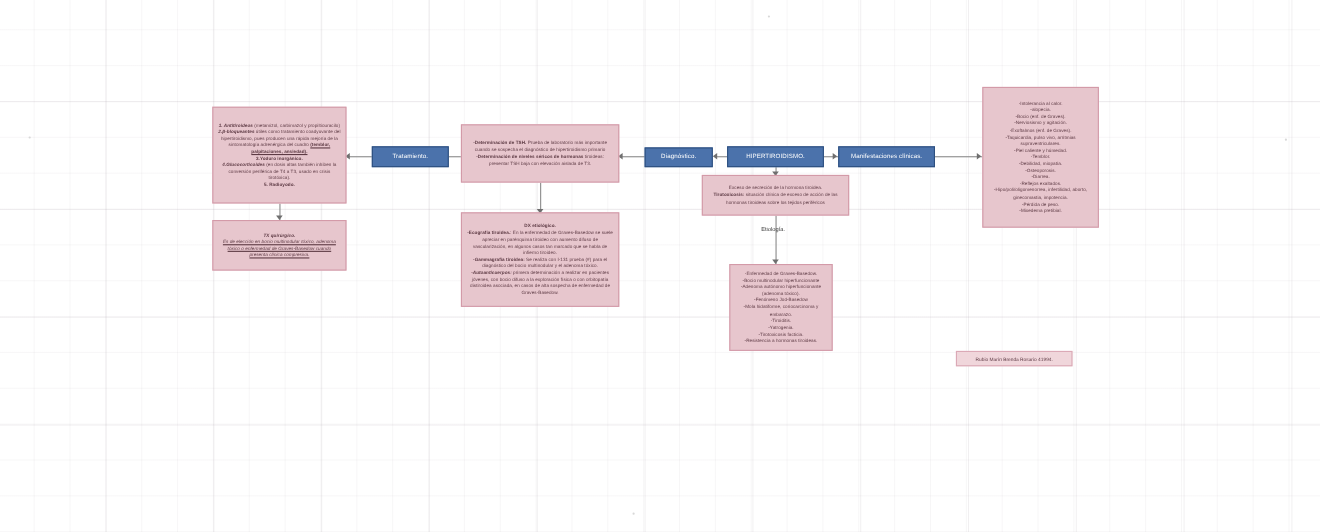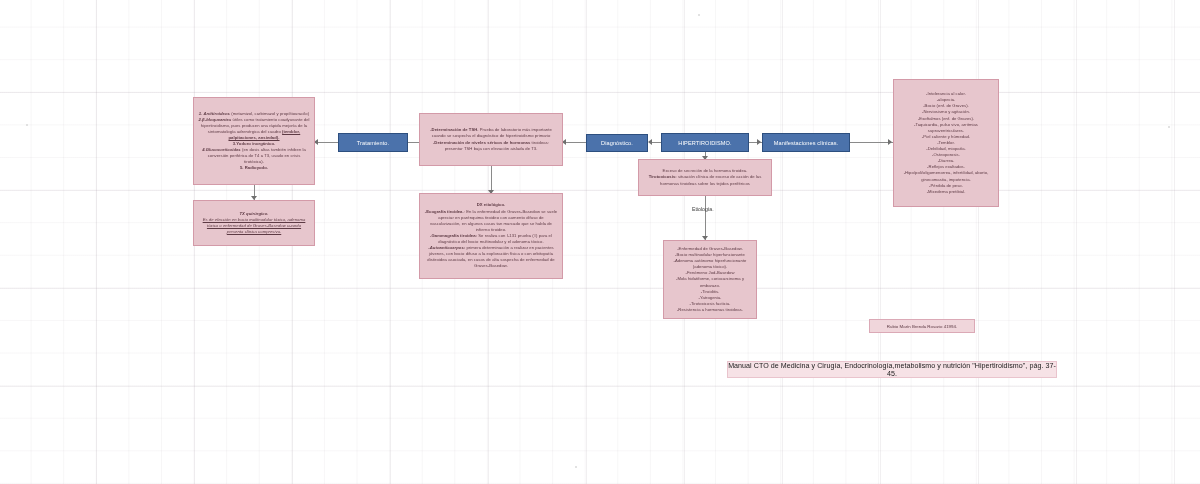--- a/index.html
+++ b/index.html
@@ -220,17 +220,14 @@
       <span>-Hipo/poli/oligomenorrea, infertilidad, aborto, ginecomastia, impotencia.</span><br>
       <span>-Pérdida de peso.</span><br>
       <span>-Mixedema pretibial.</span>
     </div>
   </div>
 
   <div class="node" id="n-author">
     <span class="author-txt">Rubio Marín Brenda Rosario 41994.</span>
   </div>
 
-  <div class="node" id="n-source">
-    <span class="source-txt">Manual CTO de Medicina y Cirugía, Endocrinología,metabolismo y nutrición "Hipertiroidismo", pág. 37-45.</span>
-  </div>
 
 </div>
 
 </body></html>

